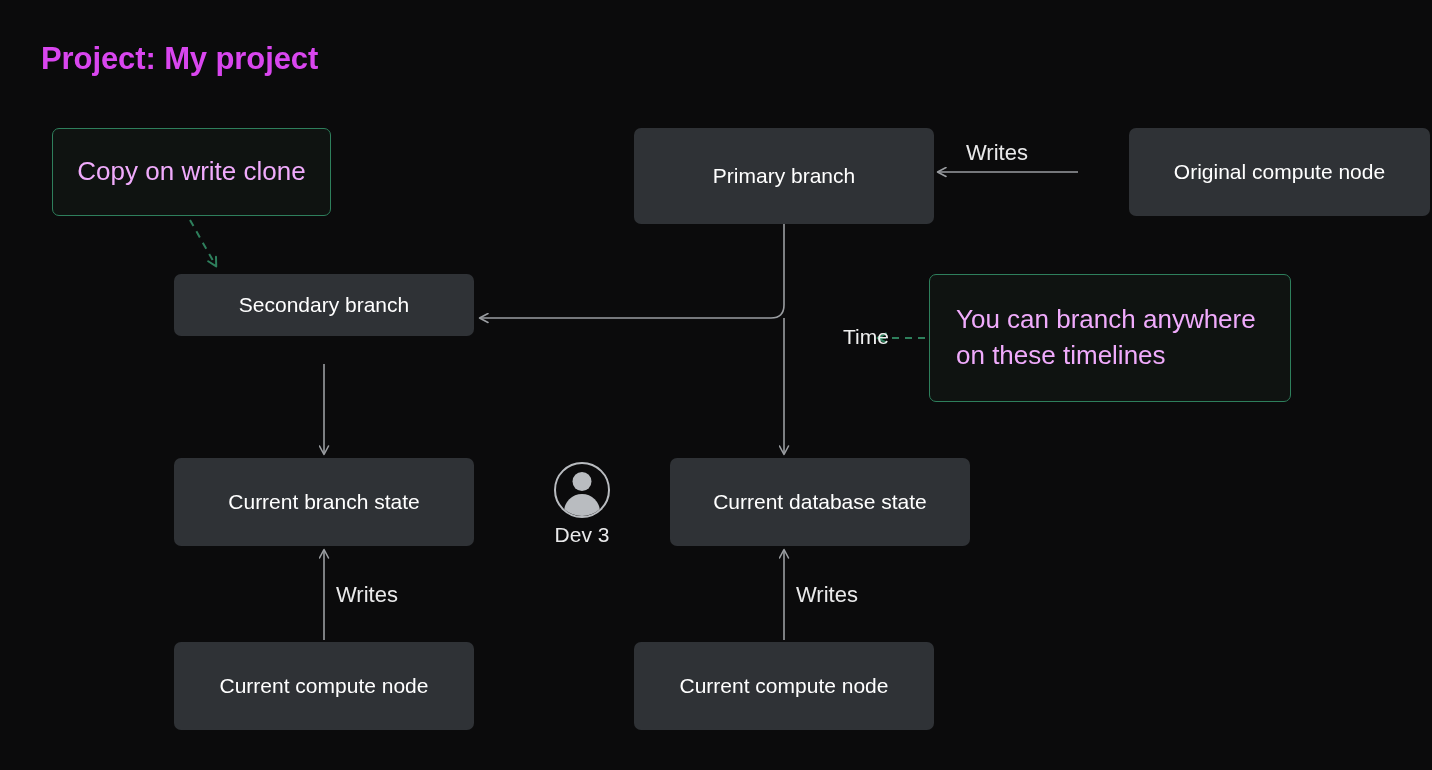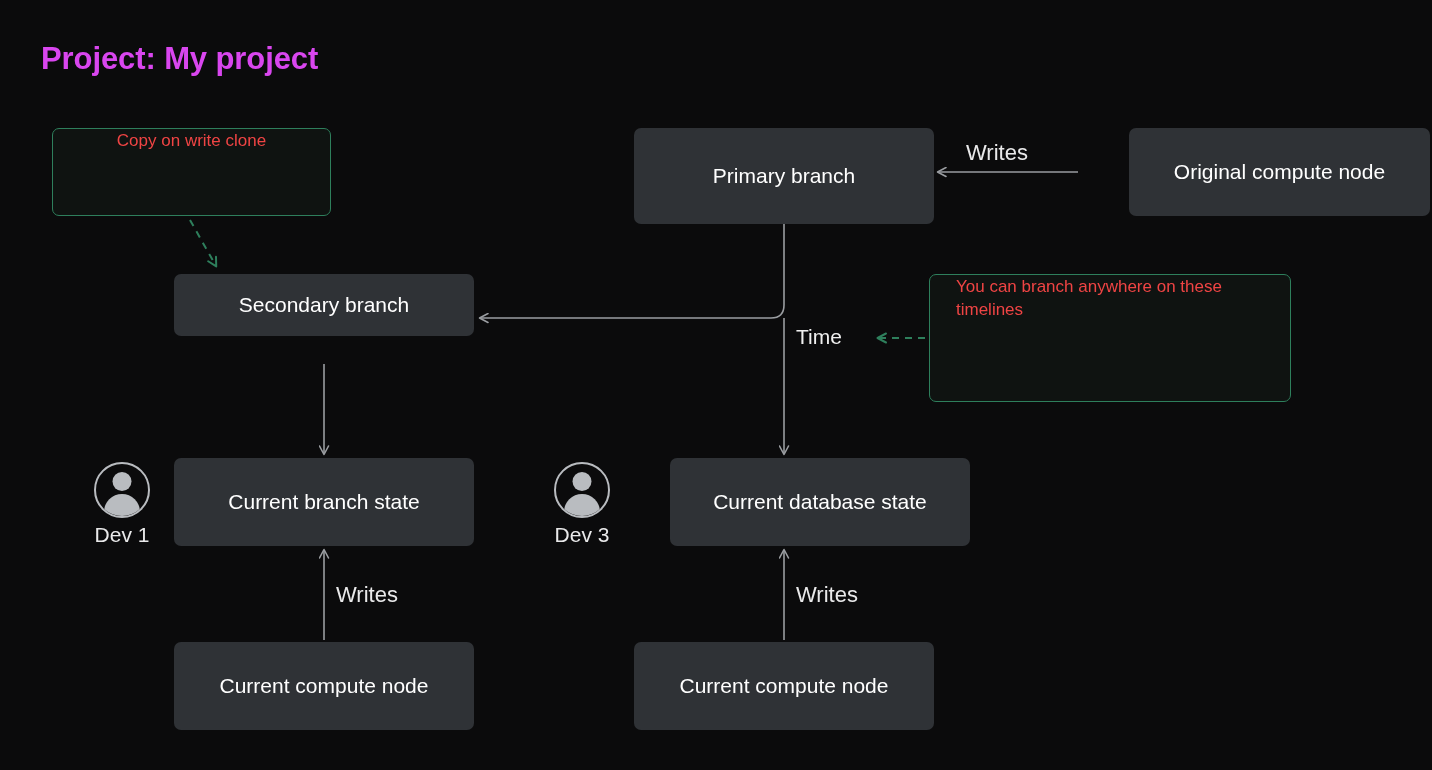--- a/index.html
+++ b/index.html
@@ -45,43 +45,44 @@
     text-align: center;
     line-height: 1.25;
     padding: 0 14px;
   }
 
   
   .note {
     position: absolute;
     box-sizing: border-box;
     display: flex;
-    align-items: flex-start;
+    align-items: center;
     border-radius: 7px;
     background: #0f1311;
     border: 1.6px solid #2e7f5c;
-    color: #ef4444;
-    font-size: 17px;
+    color: #f0abfc;
+    font-size: 26px;
     line-height: 1.38;
   }
   .note.center { justify-content: center; text-align: center; }
   .note.left  { justify-content: flex-start; text-align: left; padding: 0 26px; }
 
   
   .edge-label {
     position: absolute;
     color: #e9e9ea;
     font-size: 22px;
     white-space: nowrap;
   }
   .axis-label {
     position: absolute;
     color: #f0f0f0;
     font-size: 21px;
     white-space: nowrap;
+    margin-left: 47px;
   }
 
   
   .avatar-group {
     position: absolute;
     display: flex;
     flex-direction: column;
     align-items: center;
   }
   .avatar-ring {
@@ -201,27 +202,20 @@
   </div>
 
   <div class="edge-label" style="left:966px; top:140px;">Writes</div>
 
   <div class="edge-label" style="left:336px; top:582px;">Writes</div>
 
   <div class="edge-label" style="left:796px; top:582px;">Writes</div>
 
   <div class="axis-label" style="left:796px; top:325px;">Time</div>
 
-  <div class="avatar-group" style="left:94px; top:462px;">
-    <div class="avatar-ring">
-      <div class="avatar-head"></div>
-      <div class="avatar-body"></div>
-    </div>
-    <div class="avatar-name">Dev 1</div>
-  </div>
 
   <div class="avatar-group" style="left:554px; top:462px;">
     <div class="avatar-ring">
       <div class="avatar-head"></div>
       <div class="avatar-body"></div>
     </div>
     <div class="avatar-name">Dev 3</div>
   </div>
 
 </div>

